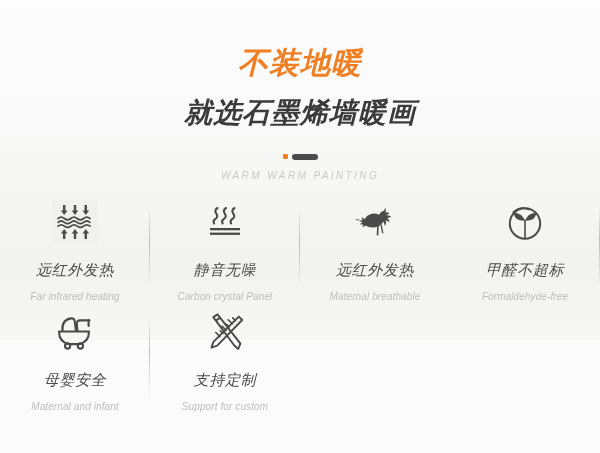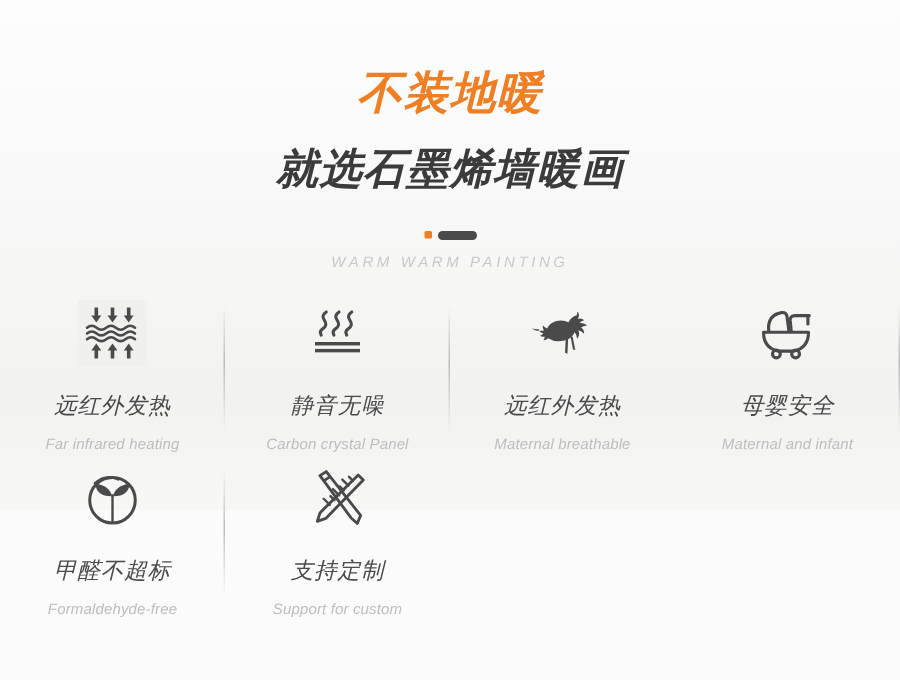--- a/index.html
+++ b/index.html
@@ -212,49 +212,49 @@
             <path d="M0.6 13.8 q2.2 0.9 4.6 0.5 l-0.2 1.3 q-2.5 0.2 -4.4 -1.8 z"></path>
           </g>
         </svg>
       </div>
       <div class="label-cn">远红外发热</div>
       <div class="label-en">Maternal breathable</div>
     </div>
 
     <div class="cell sep">
       <div class="icon-wrap">
+        <svg width="38" height="38" viewBox="0 0 38 38">
+          <circle cx="19" cy="20.5" r="15.2" fill="none" stroke="#4a4a4a" stroke-width="2"></circle>
+          <path d="M18.2 16.5 L18.2 35.5 L19.8 35.5 L19.8 16.5 z" fill="#4a4a4a"></path>
+          <path d="M18.6 17.8 q-1.6 -7.2 -10.9 -8.3 q0.3 8.4 10.9 8.3 z" fill="#4a4a4a"></path>
+          <path d="M19.4 17.8 q1.6 -7.2 10.9 -8.3 q-0.3 8.4 -10.9 8.3 z" fill="#4a4a4a"></path>
+          <path d="M7.2 9.2 q7.5 -6.6 15.6 -2.6" fill="none" stroke="#4a4a4a" stroke-width="1.6" stroke-linecap="round"></path>
+        </svg>
+      </div>
+      <div class="label-cn">甲醛不超标</div>
+      <div class="label-en">Formaldehyde-free</div>
+    </div>
+
+    <div class="cell sep">
+      <div class="icon-wrap">
         <svg width="40" height="38" viewBox="0 0 40 38">
           <g fill="none" stroke="#4a4a4a" stroke-width="2.1" stroke-linejoin="round" stroke-linecap="round">
             <path d="M4 18.5 h30 q0 10.5 -10 12.6 h-10 q-10 -2.1 -10 -12.6 z"></path>
             <path d="M7.5 18 q-1.2 -11 8.5 -12.6 q3 -0.4 3.6 2.2 l1.4 10.4"></path>
             <path d="M22.5 18 l-0.7 -7.4 q-0.2 -3.1 3.3 -3.2 h9.4"></path>
             <path d="M33.6 7.4 v5.6"></path>
             <circle cx="12.6" cy="33" r="2.6"></circle>
             <circle cx="25.4" cy="33" r="2.6"></circle>
           </g>
         </svg>
       </div>
       <div class="label-cn">母婴安全</div>
       <div class="label-en">Maternal and infant</div>
     </div>
 
-    <div class="cell sep">
-      <div class="icon-wrap">
-        <svg width="38" height="38" viewBox="0 0 38 38">
-          <circle cx="19" cy="20.5" r="15.2" fill="none" stroke="#4a4a4a" stroke-width="2"></circle>
-          <path d="M18.2 16.5 L18.2 35.5 L19.8 35.5 L19.8 16.5 z" fill="#4a4a4a"></path>
-          <path d="M18.6 17.8 q-1.6 -7.2 -10.9 -8.3 q0.3 8.4 10.9 8.3 z" fill="#4a4a4a"></path>
-          <path d="M19.4 17.8 q1.6 -7.2 10.9 -8.3 q-0.3 8.4 -10.9 8.3 z" fill="#4a4a4a"></path>
-          <path d="M7.2 9.2 q7.5 -6.6 15.6 -2.6" fill="none" stroke="#4a4a4a" stroke-width="1.6" stroke-linecap="round"></path>
-        </svg>
-      </div>
-      <div class="label-cn">甲醛不超标</div>
-      <div class="label-en">Formaldehyde-free</div>
-    </div>
-
 
     <div class="cell">
       <div class="icon-wrap">
         <svg width="40" height="40" viewBox="0 0 40 40">
           <g stroke="#4a4a4a" stroke-width="1.9" fill="none" stroke-linejoin="round">
 
             <path d="M33.8 4.6 L37.2 8 L12.2 33.6 L6.5 35.6 L8.4 29.8 Z"></path>
           </g>
           <g stroke="#4a4a4a" stroke-width="1.6" stroke-linecap="round">
             <path d="M30.4 8.6 l-2.7 -2.7"></path>

